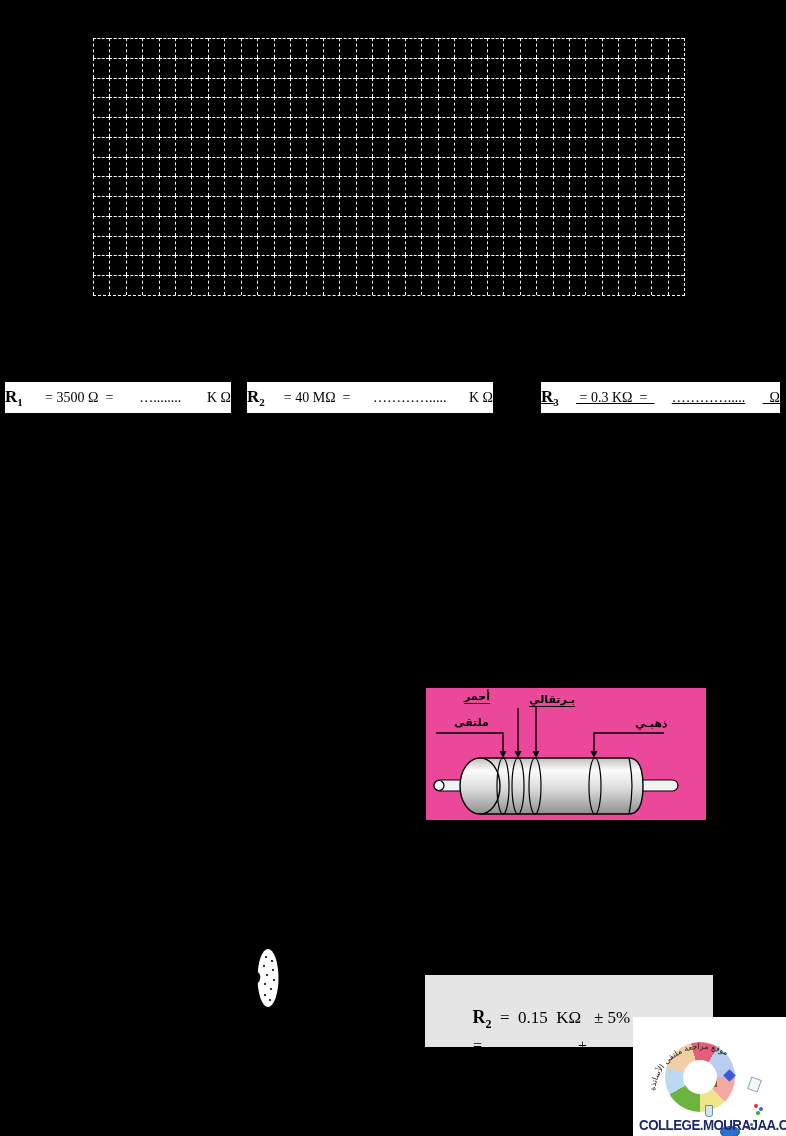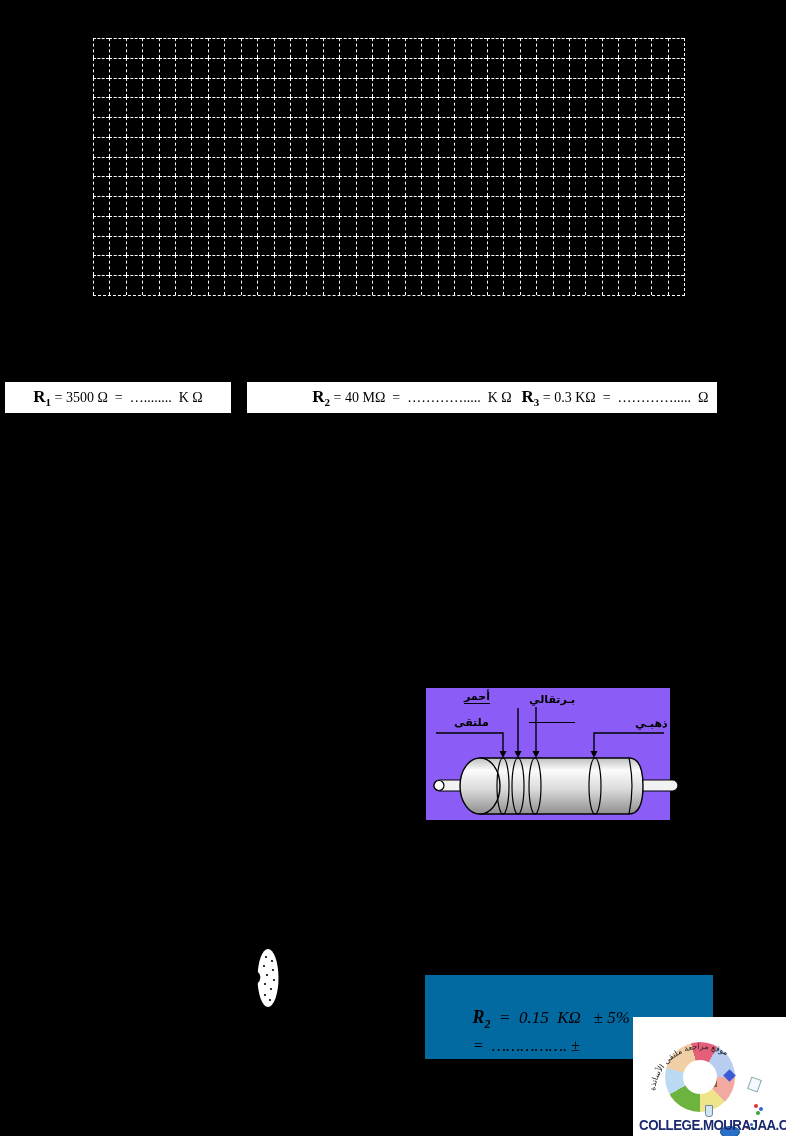--- a/index.html
+++ b/index.html
@@ -6,44 +6,44 @@
   #page{position:relative;width:786px;height:1136px;background:#000;overflow:hidden;
         font-family:"Liberation Serif", serif;}
 
   
   #answer-grid{position:absolute;left:93px;top:38px;width:591px;height:257px;
      display:grid;border-right:1px dashed #fff;border-bottom:1px dashed #fff;}
   .gcell{border-left:1px dashed #fff;border-top:1px dashed #fff;}
 
   
   .conv-box{position:absolute;top:382px;height:31px;background:#fff;color:#000;
-     display:flex;align-items:center;justify-content:center;white-space:pre;
+     display:flex;align-items:center;justify-content:space-between;white-space:pre;
      font-size:14px;}
   .conv-box .rlab{font-weight:bold;font-size:17px;}
   .conv-box sub{font-weight:bold;font-size:11px;}
   #conv-box-1{left:5px;width:226px;}
-  #conv-box-2{left:247px;width:246px;padding-left:42px;}
-  #conv-box-3{left:513px;width:204px;}
+  #conv-box-2{left:247px;width:246px;}
+  #conv-box-3{left:541px;width:239px;text-decoration:underline;}
 
   
-  #resistor-box{position:absolute;left:426px;top:688px;width:244px;height:132px;background:#8b5cf6;text-align:right;}
+  #resistor-box{position:absolute;left:426px;top:688px;width:280px;height:132px;background:#ec4899;text-align:right;}
   .ar-label{position:absolute;font-family:"DejaVu Sans", sans-serif;font-weight:bold;
      font-size:11px;color:#000;white-space:nowrap;line-height:1;}
   #label-red{left:38px;top:3px;border-bottom:1.5px solid #000;padding-bottom:1px;}
-  #label-orange{left:103px;top:6px;border-bottom:1.5px solid #000;padding-bottom:17px;}
+  #label-orange{left:103px;top:6px;border-bottom:1.5px solid #000;padding-bottom:1px;}
   #label-green{left:28px;top:29px;}
   #label-gold{left:177px;top:30px;margin-left:32px;}
   #resistor-svg{position:absolute;left:0;top:0;}
 
   
   #stipple-ellipse{position:absolute;left:253px;top:947px;}
 
   
-  #tolerance-box{position:absolute;left:425px;top:975px;width:288px;height:84px;background:#0369a1;
-     color:#000;font-style:italic;}
+  #tolerance-box{position:absolute;left:425px;top:975px;width:288px;height:72px;background:#e5e5e5;
+     color:#000;}
   #tolerance-line1{position:absolute;left:22px;top:12px;font-size:17px;white-space:pre;}
   #tolerance-line1 .rlab{font-weight:bold;font-size:18px;}
   #tolerance-line1 sub{font-weight:bold;font-size:12px;}
   #tolerance-line2{position:absolute;left:48px;top:62px;font-size:16px;white-space:pre;}
 
   
   #logo-area{position:absolute;left:633px;top:1017px;width:153px;height:119px;background:#fff;}
   #logo-donut{position:absolute;left:32px;top:25px;width:70px;height:70px;border-radius:50%;
      background:conic-gradient(#e4607a 0deg 30deg,#b9cdf0 30deg 90deg,#f2a9a2 90deg 135deg,
        #efe48a 135deg 180deg,#6db33f 180deg 240deg,#bcd9f2 240deg 285deg,

